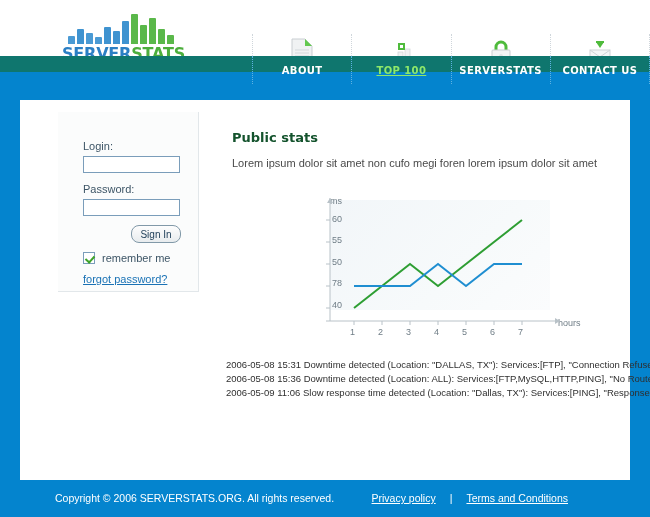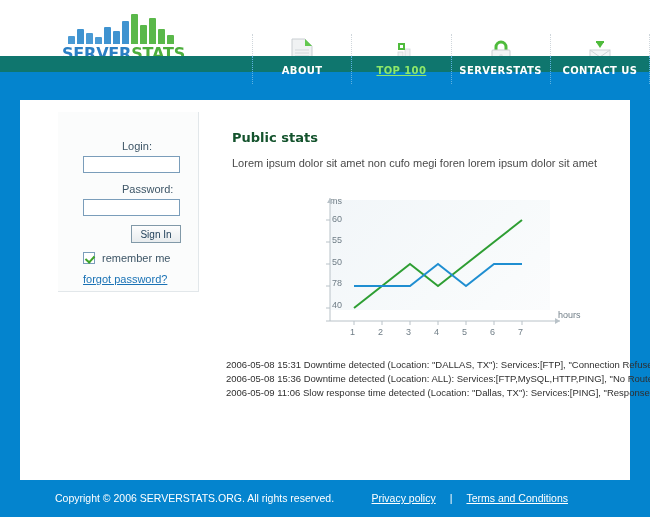--- a/index.html
+++ b/index.html
@@ -118,21 +118,20 @@
     width: 141px; height: 180px;
     background: #fbfcfc;
     border-right: 1px solid #e2e7ea;
     border-bottom: 1px solid #e2e7ea;
   }
   .field-label {
     position: absolute;
     left: 25px;
     color: #3d5566;
     font-size: 11px;
-    margin-left: 39px;
   }
   .text-input {
     position: absolute;
     left: 25px;
     width: 97px; height: 17px;
     border: 1px solid #7a9dba;
     background: #ffffff;
     font-family: "Liberation Sans", sans-serif;
     font-size: 11px;
     padding: 0 3px;
@@ -143,21 +142,21 @@
   #login-input { top: 44px; }
   #password-label { top: 71px; }
   #password-input { top: 87px; }
 
   #signin-button {
     position: absolute;
     left: 73px; top: 113px;
     width: 50px; height: 18px;
     background: linear-gradient(#fdfdfd, #e8ecee);
     border: 1px solid #8199a8;
-    border-radius: 0;
+    border-radius: 8px;
     color: #24435c;
     font-family: "Liberation Sans", sans-serif;
     font-size: 10px;
     cursor: pointer;
     padding: 0;
   }
 
   #remember-row {
     position: absolute;
     left: 25px; top: 139px;
@@ -401,21 +400,21 @@
       <span class="ylab" style="top:88px;">78</span>
       <span class="ylab" style="top:110px;">40</span>
 
       <span class="xlab" style="left:60px;  top:137px;">1</span>
       <span class="xlab" style="left:88px;  top:137px;">2</span>
       <span class="xlab" style="left:116px; top:137px;">3</span>
       <span class="xlab" style="left:144px; top:137px;">4</span>
       <span class="xlab" style="left:172px; top:137px;">5</span>
       <span class="xlab" style="left:200px; top:137px;">6</span>
       <span class="xlab" style="left:228px; top:137px;">7</span>
-      <span class="axname" style="left:255px; top:120px;padding-left:13px;">hours</span>
+      <span class="axname" style="left:255px; top:128px;padding-left:13px;">hours</span>
 
       <svg id="chart-svg" viewBox="0 0 300 160">
         <g id="axes">
           <line x1="40" y1="8" x2="40" y2="131" stroke="#b9c2c8" stroke-width="1"></line>
           <path d="M40 8 l-3 5 l6 0 z" fill="#b9c2c8"></path>
           <line x1="36" y1="131" x2="270" y2="131" stroke="#b9c2c8" stroke-width="1"></line>
           <path d="M270 131 l-5 -3 l0 6 z" fill="#b9c2c8"></path>
           <g stroke="#b9c2c8" stroke-width="1">
             <line x1="36" y1="30" x2="40" y2="30"></line>
             <line x1="36" y1="52" x2="40" y2="52"></line>

